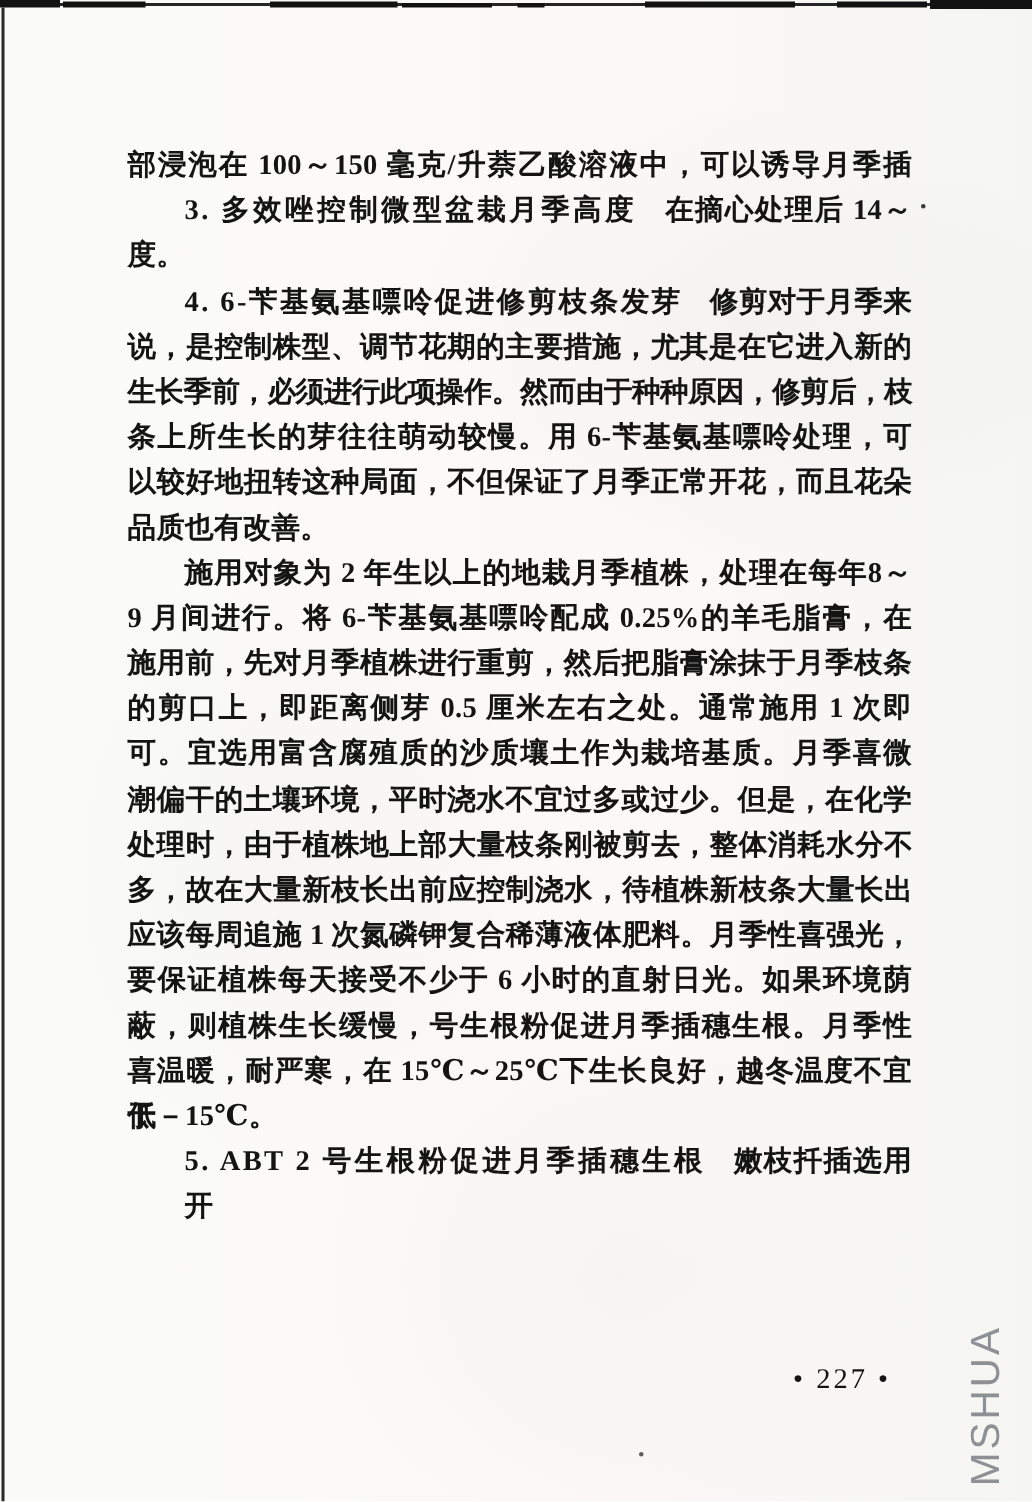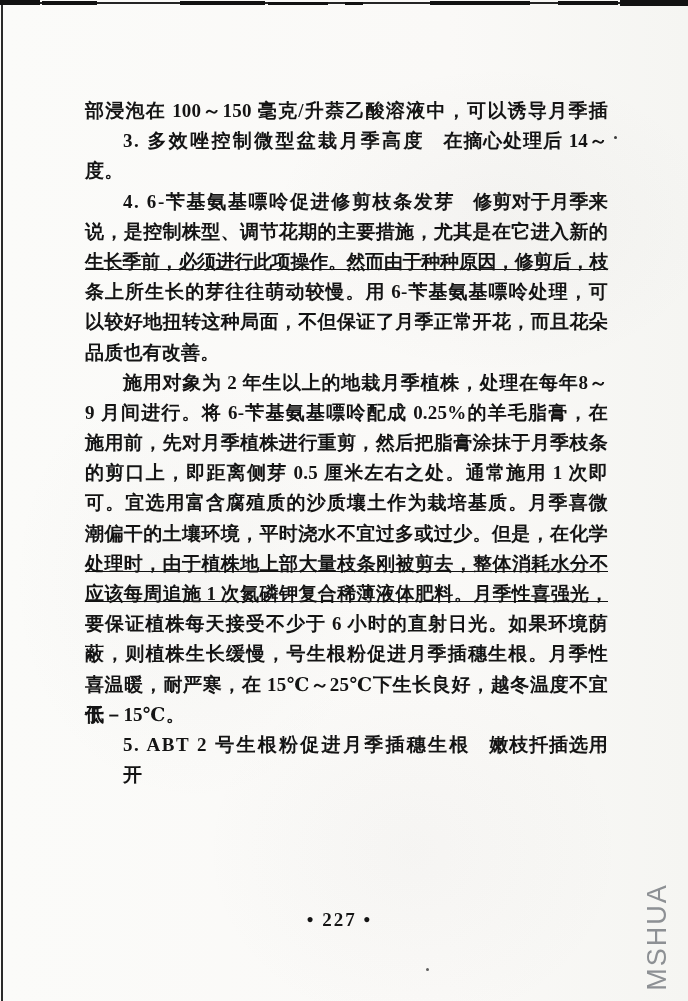--- a/index.html
+++ b/index.html
@@ -42,28 +42,28 @@
   }
   .line {
     height: 30.2px; line-height: 30.2px;
     font-size: 19px; font-weight: 600;
     text-align: justify; text-justify: inter-character;
     white-space: normal;
     letter-spacing: 0.2px;
   }
   .line.fill { text-align-last: justify; }
   .line.indent { padding-left: 38px; }
-  .line.tight { letter-spacing: -0.5px; text-decoration: underline; }
+  .line.tight { letter-spacing: -0.5px; }
   .head { font-weight: 900; letter-spacing: 1.6px; }
   .gap { display: inline-block; width: 18px; }
 
   .pagenum {
     position: absolute; left: 85px; top: 905px; width: 509px; height: 30px;
-    line-height: 30px; text-align: center;
-    font-size: 19px; font-weight: 700; color: var(--ink, #141414);
+    line-height: 30px; text-align: right;
+    font-size: 19px; font-weight: 400; color: var(--ink, #141414);
     letter-spacing: 2px;
   }
   .watermark {
     position: absolute; left: 587px; top: 922px; width: 140px; height: 30px;
     transform: rotate(-90deg);
     font-family: "Liberation Sans", "DejaVu Sans", sans-serif;
     font-size: 27px; font-weight: 500; letter-spacing: 2px;
     color: var(--wm, #8d9094);
     text-align: center; line-height: 30px;
   }
@@ -100,20 +100,21 @@
       <div class="line fill"><span>条上所生长的芽往往萌动较慢。用 6-苄基氨基嘌呤处理，可</span></div>
       <div class="line fill"><span>以较好地扭转这种局面，不但保证了月季正常开花，而且花朵</span></div>
       <div class="line"><span>品质也有改善。</span></div>
       <div class="line fill indent"><span>施用对象为 2 年生以上的地栽月季植株，处理在每年8～</span></div>
       <div class="line fill"><span>9 月间进行。将 6-苄基氨基嘌呤配成 0.25%的羊毛脂膏，在</span></div>
       <div class="line fill"><span>施用前，先对月季植株进行重剪，然后把脂膏涂抹于月季枝条</span></div>
       <div class="line fill"><span>的剪口上，即距离侧芽 0.5 厘米左右之处。通常施用 1 次即</span></div>
       <div class="line fill"><span>可。宜选用富含腐殖质的沙质壤土作为栽培基质。月季喜微</span></div>
       <div class="line fill"><span>潮偏干的土壤环境，平时浇水不宜过多或过少。但是，在化学</span></div>
       <div class="line fill tight"><span>处理时，由于植株地上部大量枝条刚被剪去，整体消耗水分不</span></div>
+      <div class="line fill tight"><span>多，故在大量新枝长出前应控制浇水，待植株新枝条大量长出</span></div>
       <div class="line fill tight"><span>应该每周追施 1 次氮磷钾复合稀薄液体肥料。月季性喜强光，</span></div>
       <div class="line fill"><span>要保证植株每天接受不少于 6 小时的直射日光。如果环境荫</span></div>
       <div class="line fill"><span>蔽，则植株生长缓慢，号生根粉促进月季插穗生根。月季性</span></div>
       <div class="line fill"><span>喜温暖，耐严寒，在 15℃～25℃下生长良好，越冬温度不宜低</span></div>
       <div class="line"><span>于－15℃。</span></div>
       <div class="line fill indent"><span class="head">5. ABT 2 号生根粉促进月季插穗生根</span><span class="gap"></span><span>嫩枝扦插选用开</span></div>
     </div>
 
   <div class="pagenum">• 227 •</div>
 

